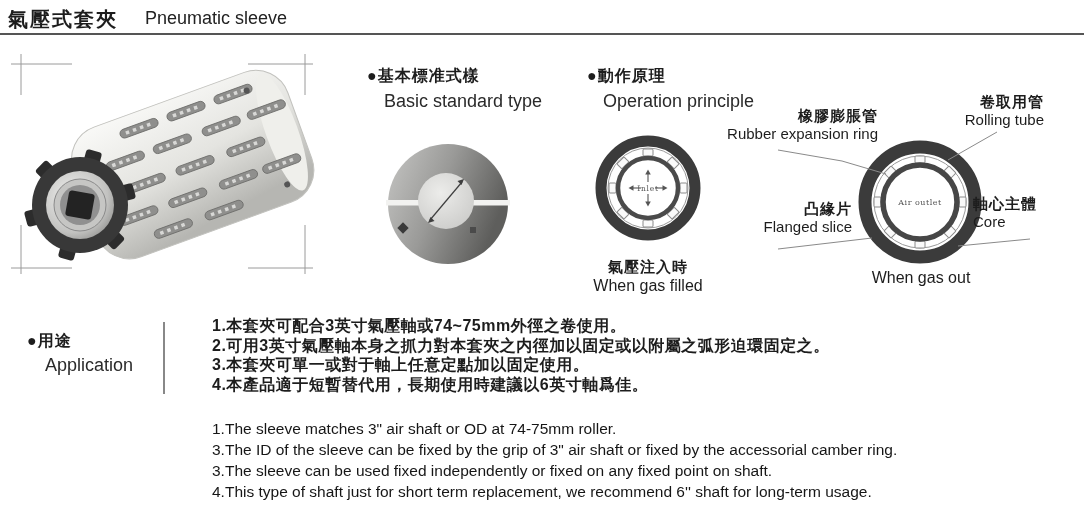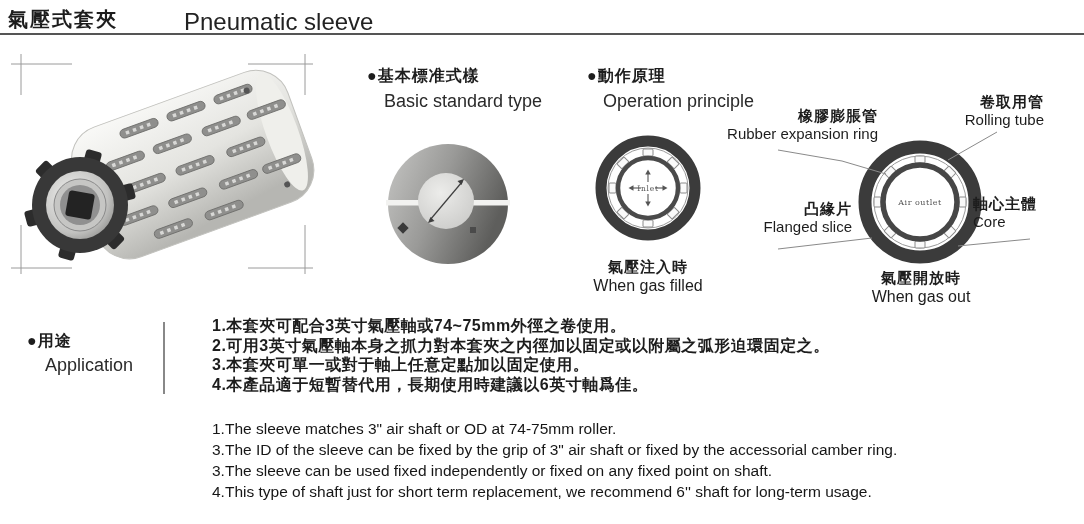--- a/index.html
+++ b/index.html
@@ -1,21 +1,21 @@
 <!DOCTYPE html>
 <html><head>
 <meta charset="utf-8">
 <style>
   html,body{margin:0;padding:0;background:#fff;}
   .page{position:relative;width:1084px;height:524px;background:#fff;overflow:hidden;
         font-family:"Liberation Sans","DejaVu Sans",sans-serif;color:#1d1d1d;}
   .abs{position:absolute;}
   
   .title-zh{left:8px;top:6px;font-size:20px;font-weight:700;letter-spacing:2px;}
-  .title-en{left:145px;top:8px;font-size:24px;color:#222;margin-left:39px;}
+  .title-en{left:145px;top:8px;font-size:18px;color:#222;}
   .title-rule{left:0;top:33px;width:1084px;height:2px;background:#555;}
   
   .h-zh{font-size:16px;font-weight:700;letter-spacing:1px;white-space:nowrap;}
   .h-en{font-size:18px;color:#2a2a2a;white-space:nowrap;}
   .basic-h-zh{left:367px;top:66px;}
   .basic-h-en{left:384px;top:91px;}
   .op-h-zh{left:587px;top:66px;}
   .op-h-en{left:603px;top:91px;}
   .app-h-zh{left:27px;top:331px;}
   .app-h-en{left:45px;top:355px;}
@@ -195,21 +195,20 @@
       <line x1="417" y1="72" x2="368" y2="100"></line>
       <line x1="450" y1="179" x2="378" y2="186"></line>
     </g>
   </svg>
 
   <div class="abs caption cap1">
     <div class="c-zh">氣壓注入時</div>
     <div class="c-en">When gas filled</div>
   </div>
   <div class="abs caption cap2">
-    <div class="c-zh">氣壓開放時</div>
     <div class="c-en">When gas out</div>
   </div>
 
   <div class="abs callout co-rubber">
     <div class="c-zh">橡膠膨脹管</div>
     <div class="c-en">Rubber expansion ring</div>
   </div>
   <div class="abs callout co-flanged">
     <div class="c-zh">凸緣片</div>
     <div class="c-en">Flanged slice</div>

